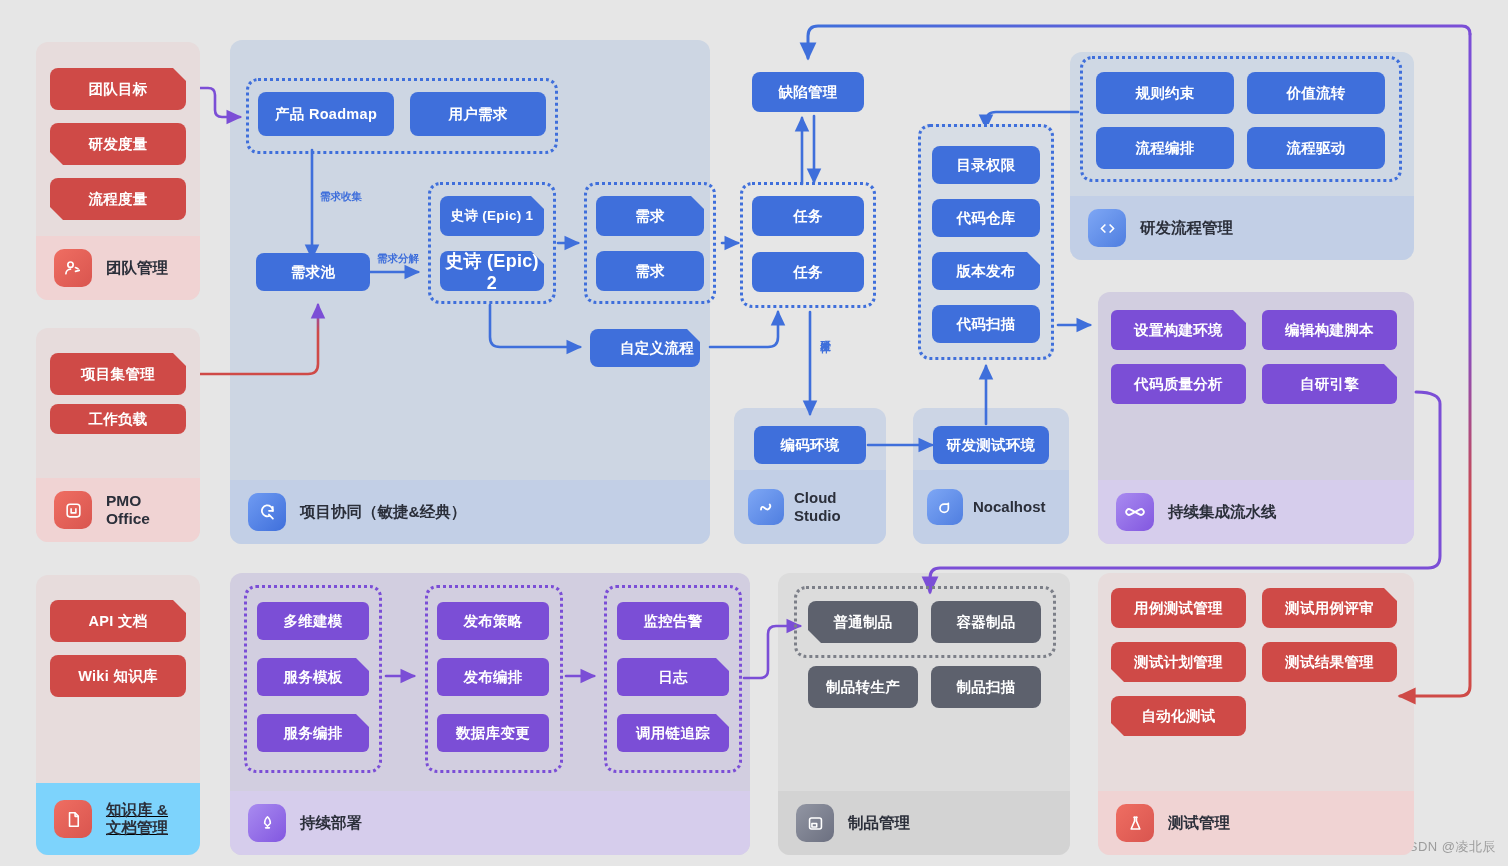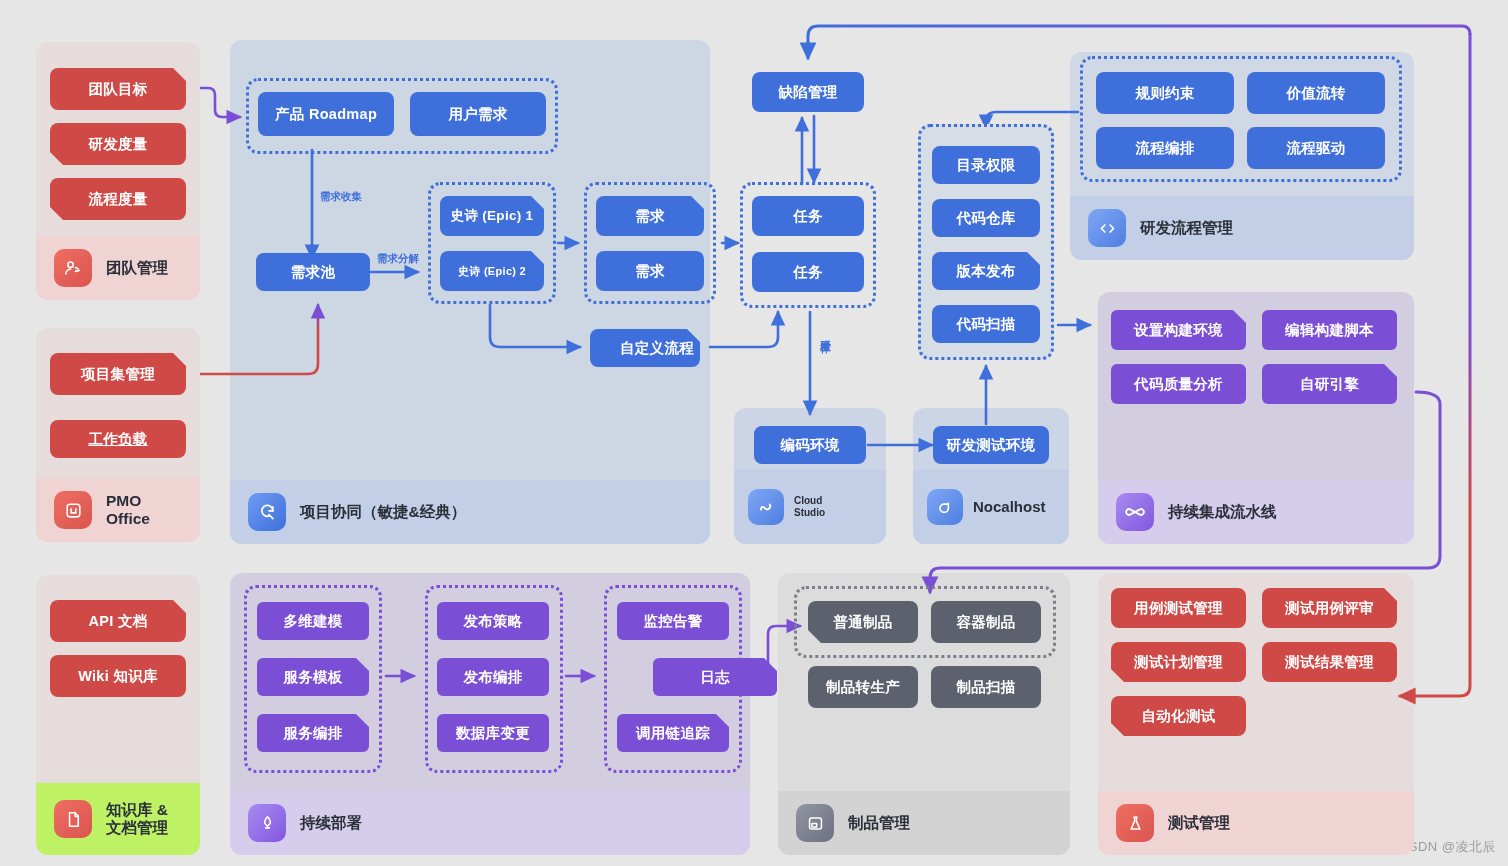--- a/index.html
+++ b/index.html
@@ -170,27 +170,27 @@
             <rect x="4" y="4" width="16" height="16" rx="3.5"></rect>
             <path d="M9 9v6h6V9"></path>
           </svg>
       </div>
       <div class="ftxt">PMO
 Office</div>
     </div>
     <div class="chip red notch" style="left:14px; top:25px; width:136px; height:42px;">
         <span>项目集管理</span>
       </div>
-    <div class="chip red" style="left:14px; top:92px; width:136px; height:38px;text-decoration:underline;">
+    <div class="chip red" style="left:14px; top:76px; width:136px; height:30px;">
         <span>工作负载</span>
       </div>
   </div>
 
   <div class="card" style="left:36px; top:575px; width:164px; height:280px; background:#e7dcdc; z-index:4;">
-    <div class="footer" style="background:#bef264; height:72px;">
+    <div class="footer" style="background:#7dd3fc; height:72px;text-decoration:underline;">
       <div class="ico" style="background:linear-gradient(135deg,#ef6e62,#d9554f);">
         <svg width="19" height="19" viewBox="0 0 24 24" fill="none" stroke="#fff" stroke-width="2" stroke-linejoin="round">
             <path d="M7 3.5h7l4 4v13H7z"></path>
             <path d="M14 3.5V8h4"></path>
           </svg>
       </div>
       <div class="ftxt">知识库 &amp;
 文档管理</div>
     </div>
     <div class="chip red notch" style="left:14px; top:25px; width:136px; height:42px;">
@@ -227,21 +227,21 @@
   <div class="chip blue" style="left:256px; top:253px; width:114px; height:38px; z-index:6;">
       <span>需求池</span>
     </div>
 
   <div class="cap" style="left:377px; top:252px; z-index:6;">需求分解</div>
 
   <div class="dframe" style="left:428px; top:182px; width:128px; height:122px; z-index:5;"></div>
   <div class="chip blue notch" style="left:440px; top:196px; width:104px; height:40px; z-index:6; font-size:13.5px;">
       <span>史诗 (Epic) 1</span>
     </div>
-  <div class="chip blue notch" style="left:440px; top:251px; width:104px; height:40px; z-index:6; font-size:11px;">
+  <div class="chip blue notch" style="left:440px; top:251px; width:104px; height:40px; z-index:6; font-size:18px;">
       <span>史诗 (Epic) 2</span>
     </div>
 
   <div class="dframe" style="left:584px; top:182px; width:132px; height:122px; z-index:5;"></div>
   <div class="chip blue notch" style="left:596px; top:196px; width:108px; height:40px; z-index:6;">
       <span>需求</span>
     </div>
   <div class="chip blue" style="left:596px; top:251px; width:108px; height:40px; z-index:6;">
       <span>需求</span>
     </div>
@@ -327,21 +327,21 @@
       <span>代码质量分析</span>
     </div>
 
   <div class="card" style="left:734px; top:408px; width:152px; height:136px; background:#ccd5e5; z-index:2;">
     <div class="footer" style="background:#c2cfe6; height:74px; gap:10px; padding-left:14px;">
       <div class="ico" style="background:linear-gradient(135deg,#7ea7f5,#4f7ee0); width:36px; height:36px;">
         <svg width="20" height="20" viewBox="0 0 24 24" fill="none" stroke="#fff" stroke-width="2.2" stroke-linecap="round">
             <path d="M6 15c0-3 2-4 3.5-2.5S13 16 15 14.5s2.5-4 1.5-5.5"></path>
           </svg>
       </div>
-      <div class="ftxt" style="font-size:10px;">Cloud
+      <div class="ftxt" style="font-size:15px;">Cloud
 Studio</div>
     </div>
   </div>
   <div class="chip blue" style="left:754px; top:426px; width:112px; height:38px; z-index:6;">
       <span>编码环境</span>
     </div>
 
   <div class="card" style="left:913px; top:408px; width:156px; height:136px; background:#ccd5e5; z-index:2;">
     <div class="footer" style="background:#c2cfe6; height:74px; gap:10px; padding-left:14px;">
       <div class="ico" style="background:linear-gradient(135deg,#7ea7f5,#4f7ee0); width:36px; height:36px;">
@@ -387,21 +387,21 @@
       <span>发布编排</span>
     </div>
   <div class="chip purple" style="left:437px; top:714px; width:112px; height:38px; z-index:6;">
       <span>数据库变更</span>
     </div>
 
   <div class="dframe purple" style="left:604px; top:585px; width:138px; height:188px; z-index:5;"></div>
   <div class="chip purple" style="left:617px; top:602px; width:112px; height:38px; z-index:6;">
       <span>监控告警</span>
     </div>
-  <div class="chip purple notch" style="left:617px; top:658px; width:124px; height:38px; z-index:6;margin-left:36px;">
+  <div class="chip purple notch" style="left:617px; top:658px; width:112px; height:38px; z-index:6;">
       <span>日志</span>
     </div>
   <div class="chip purple notch" style="left:617px; top:714px; width:112px; height:38px; z-index:6;">
       <span>调用链追踪</span>
     </div>
 
   <div class="card" style="left:778px; top:573px; width:292px; height:282px; background:#dcdcdc; z-index:2;">
     <div class="footer" style="background:#d3d3d3;">
       <div class="ico" style="background:linear-gradient(135deg,#9296a3,#6c7080);">
         <svg width="19" height="19" viewBox="0 0 24 24" fill="none" stroke="#fff" stroke-width="2" stroke-linejoin="round">

